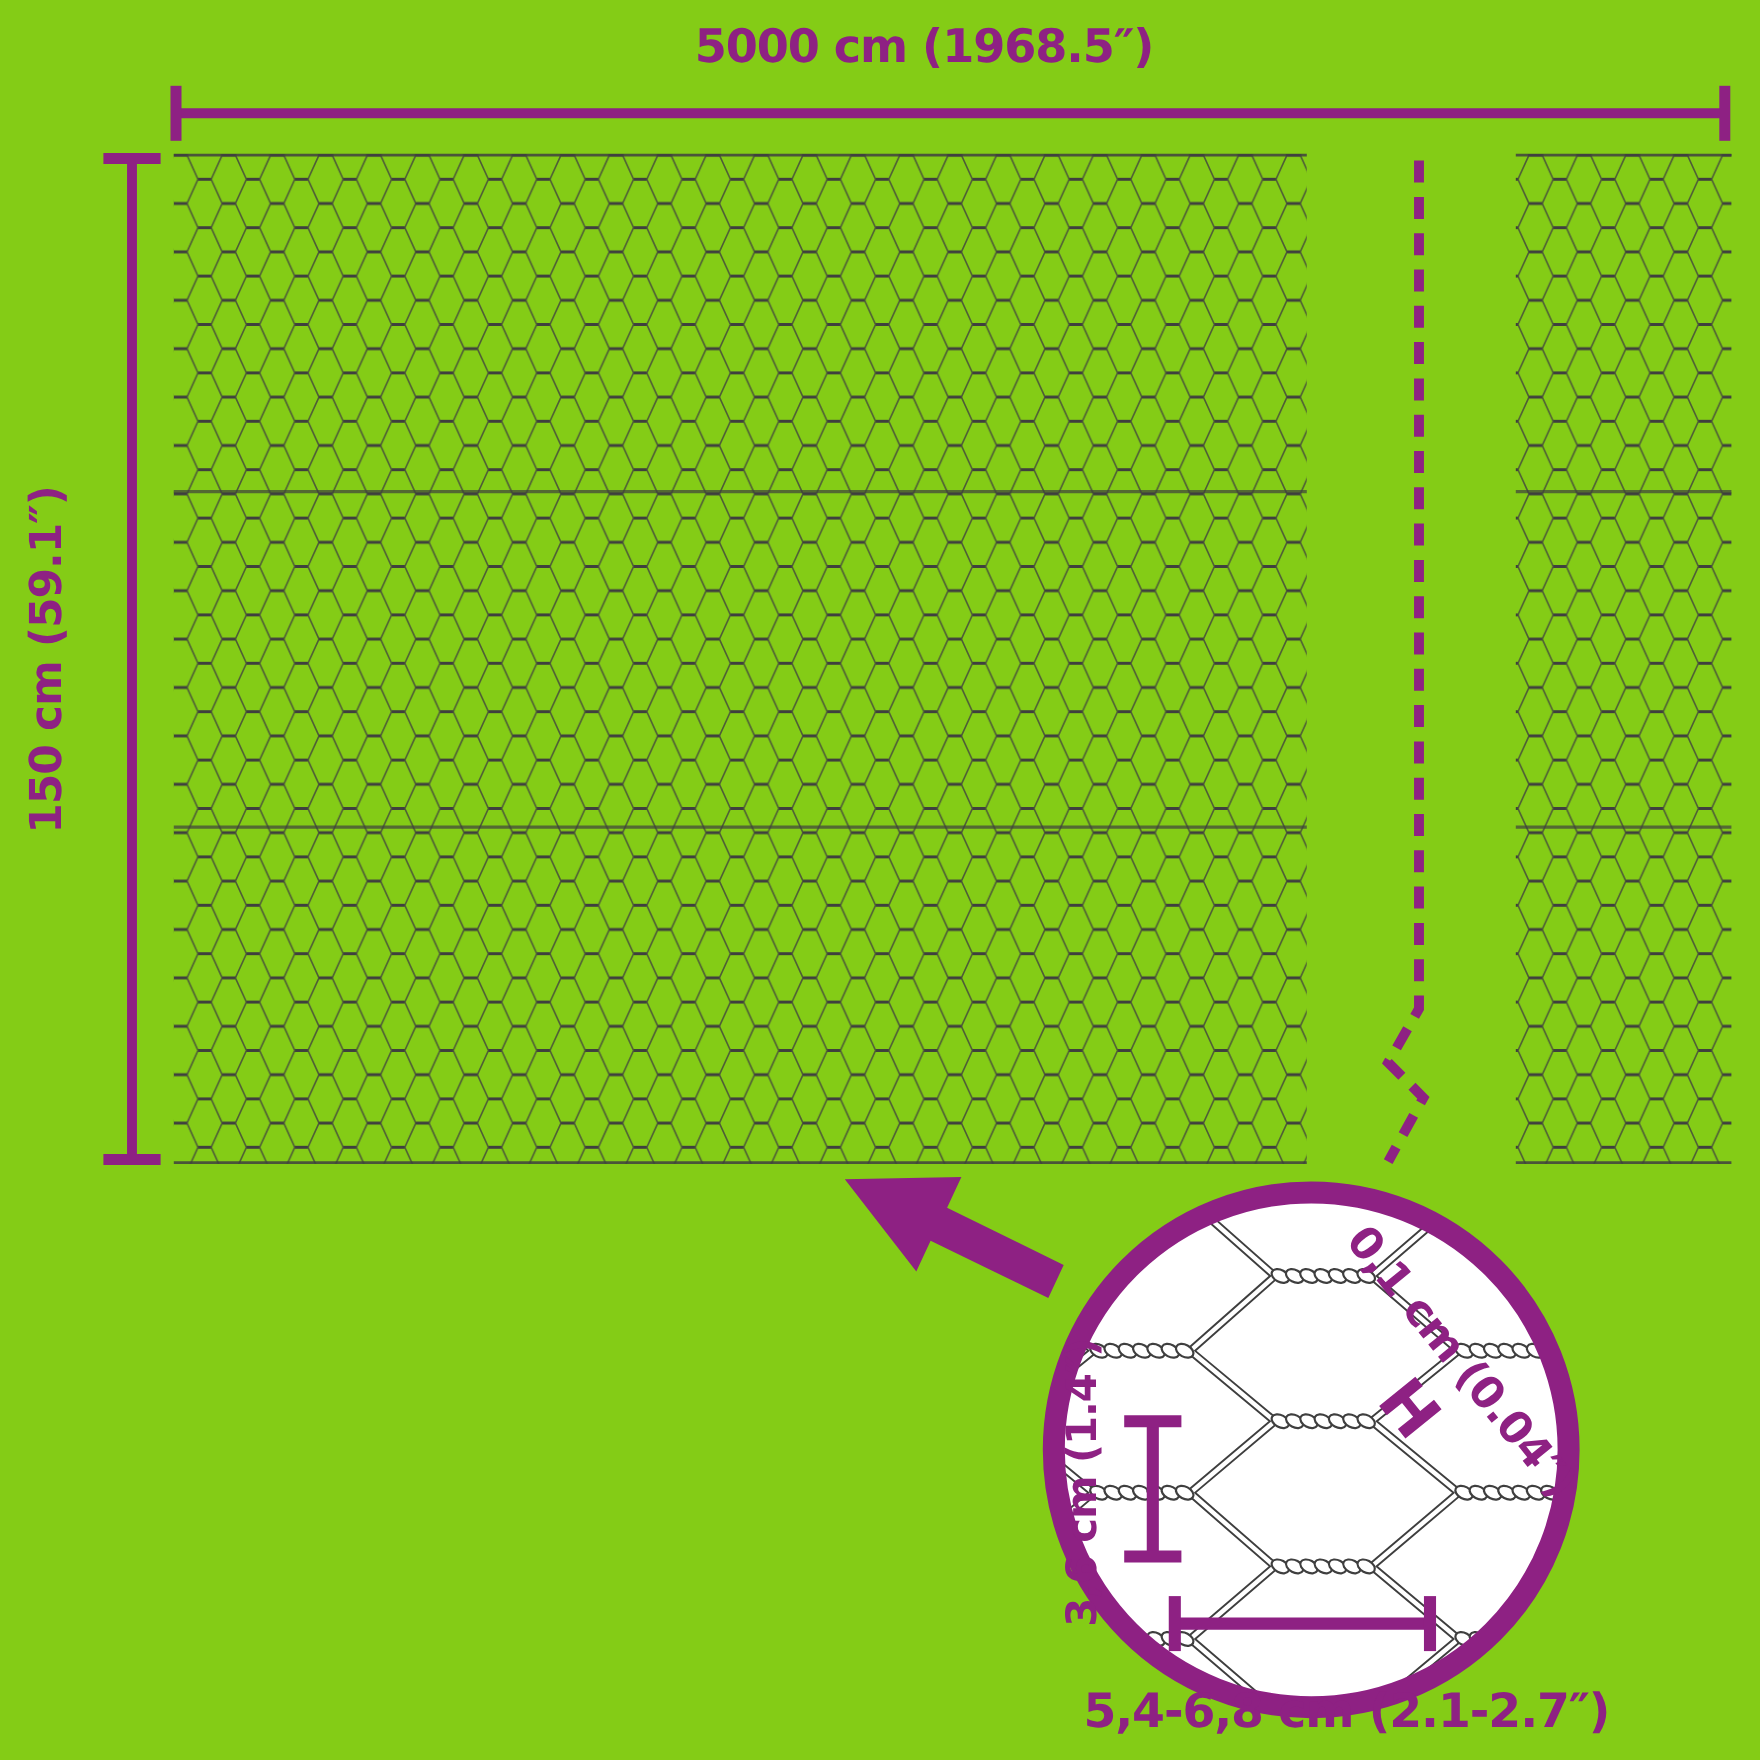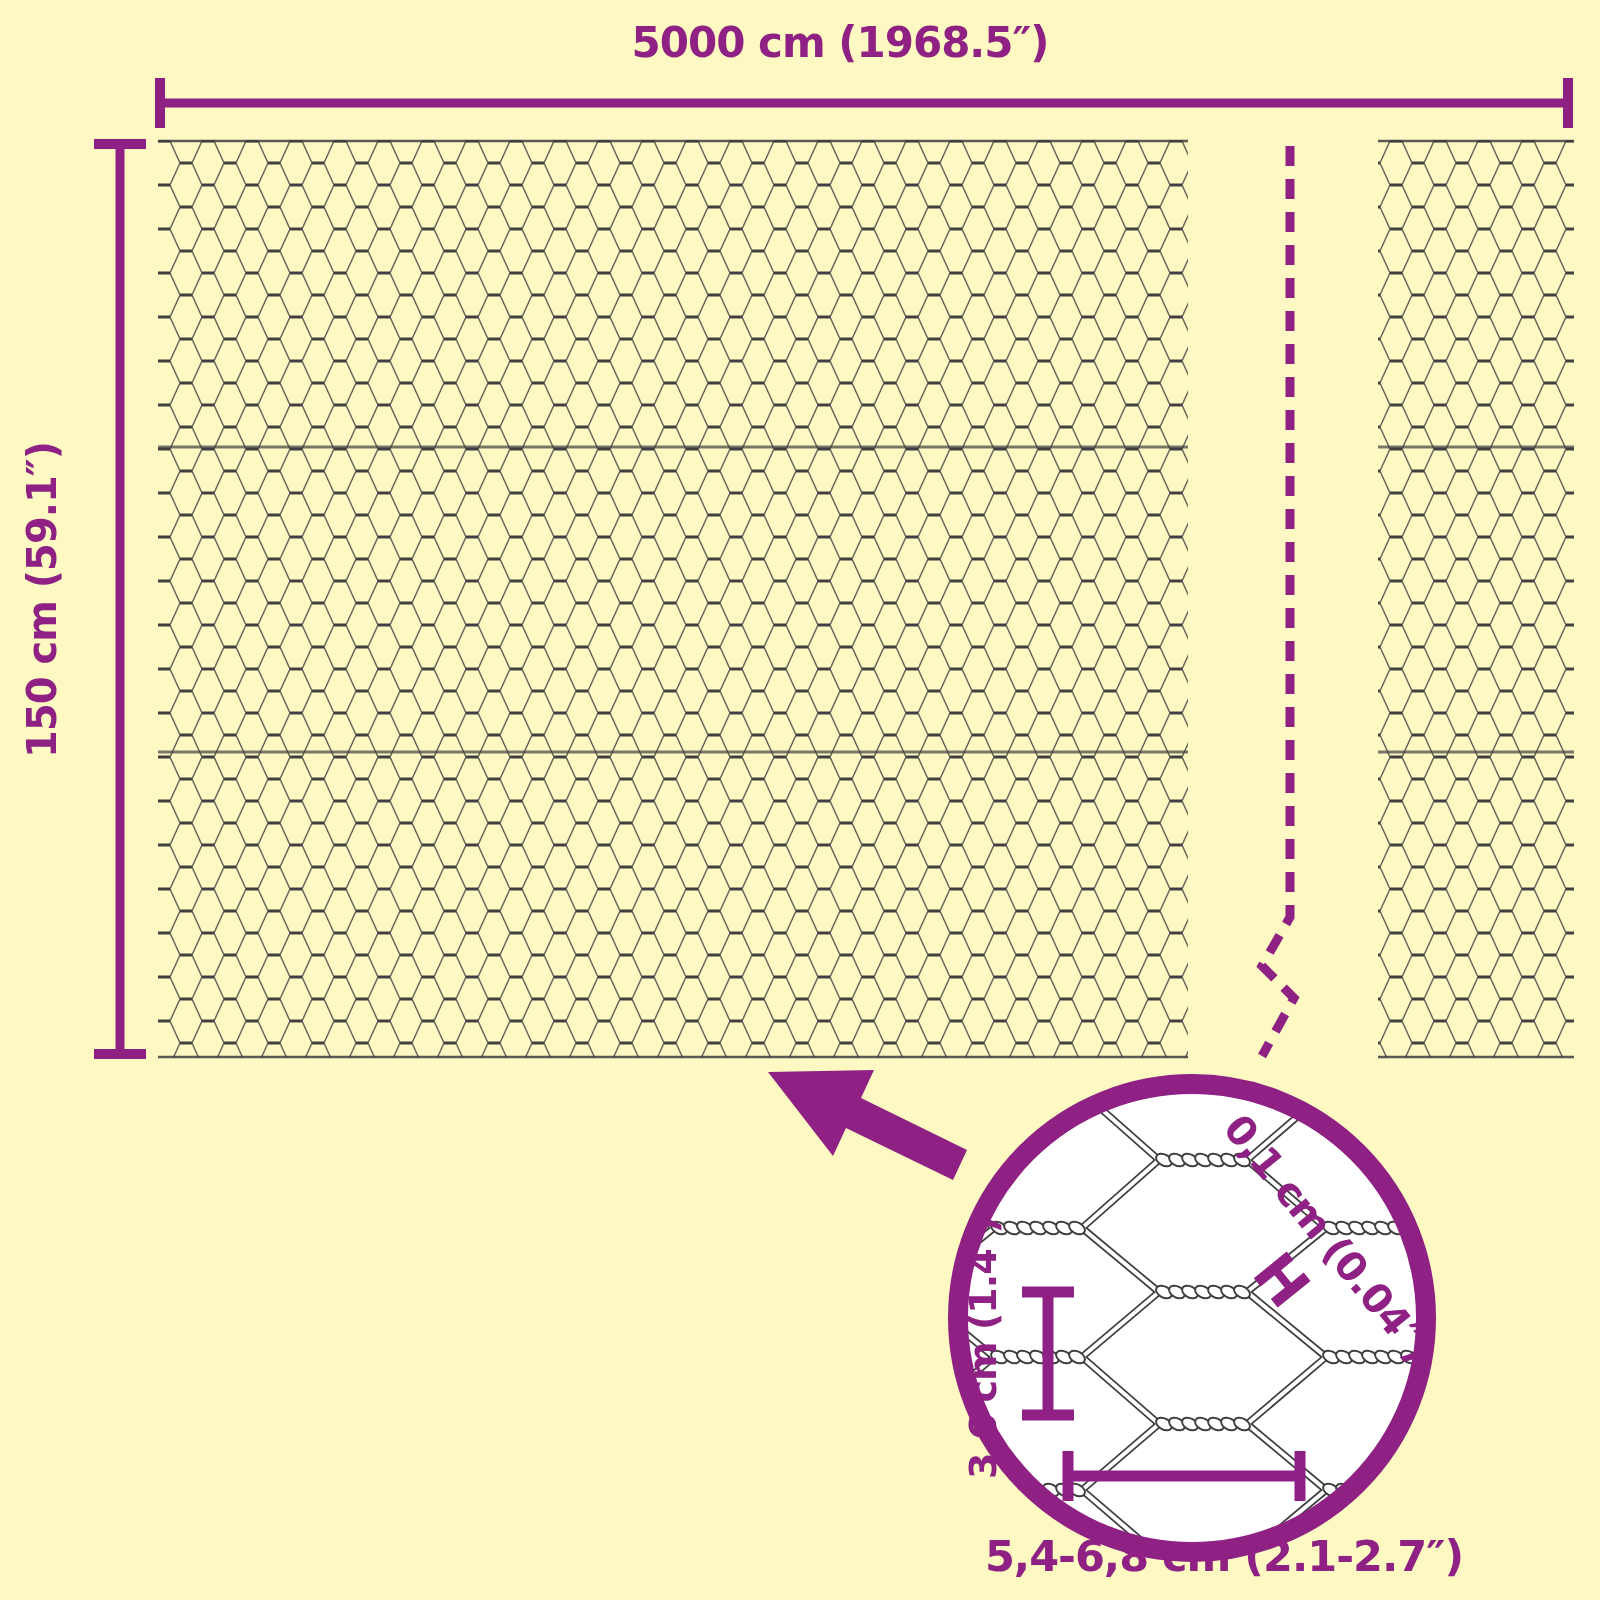--- a/index.html
+++ b/index.html
@@ -1,16 +1,16 @@
 <!DOCTYPE html>
 <html><head>
 <meta charset="utf-8">
 <style>
   html,body{margin:0;padding:0;background:#ffffff;}
-  .stage{position:relative;width:1600px;height:1600px;background:#fef9c3;overflow:hidden;}
+  .stage{position:relative;width:1600px;height:1600px;background:#84cc16;overflow:hidden;}
   svg{display:block;}
   text{
     font-family:"DejaVu Sans","Liberation Sans",sans-serif;
     font-weight:700;
     letter-spacing:-1px;
     fill:currentColor;
   }
 </style>
 </head>
 <body>

